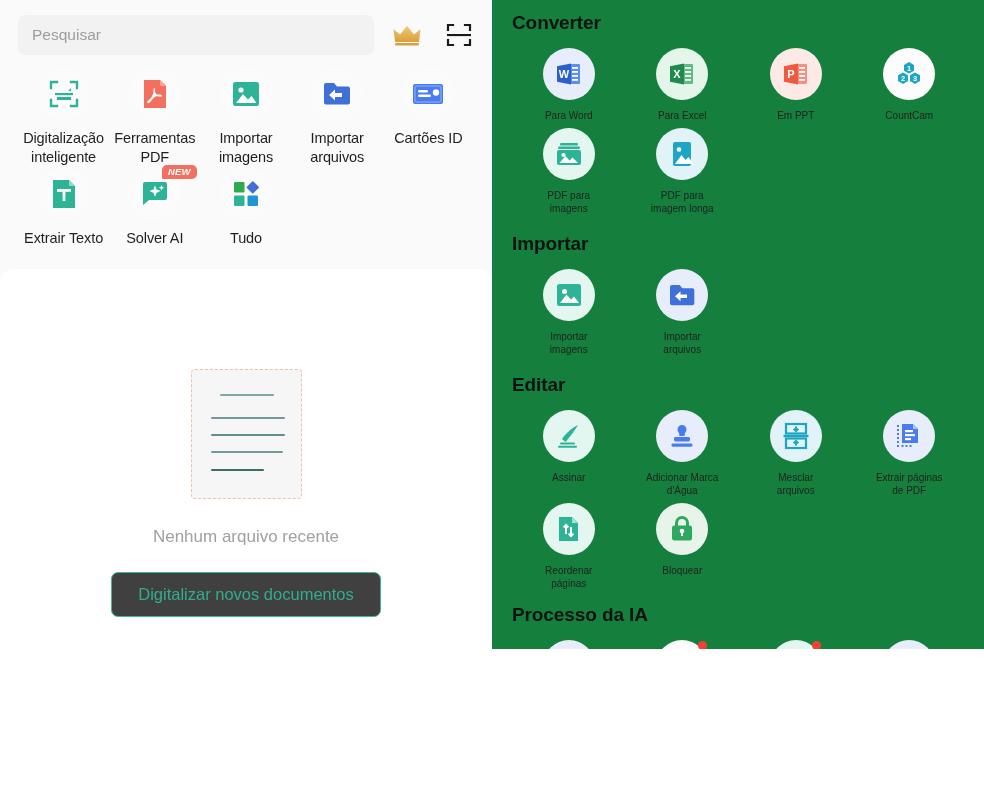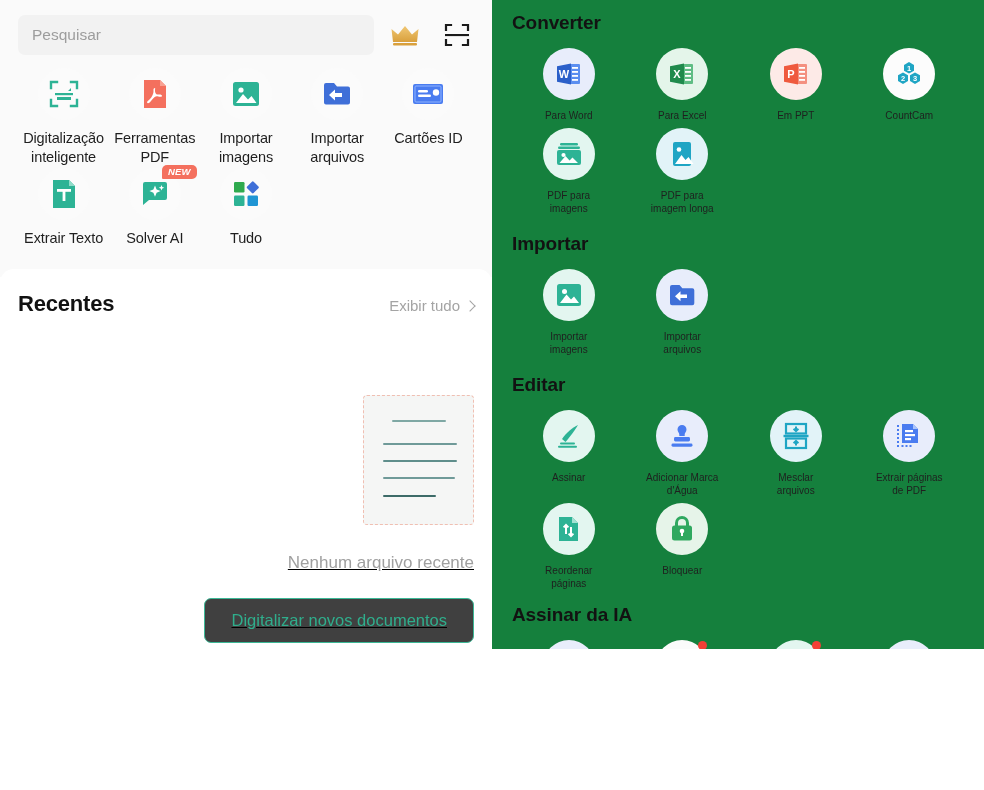--- a/index.html
+++ b/index.html
@@ -12,21 +12,21 @@
   .app { position: relative; width: 984px; height: 790px; display: flex; }
 
   
   .left-col { width: 492px; height: 790px; position: relative; background:#ffffff; }
 
   .top-panel {
     background: #fafafa;
     padding: 14px 18px 26px 18px;
     height: 277px;
   }
-  .search-row { display: flex; align-items: center; gap: 0; height: 42px; }
+  .search-row { display: flex; align-items: center; gap: 0; height: 42px; justify-content: space-between; }
   .search-box {
     flex: 0 0 356px;
     height: 40px;
     background: #f2f2f2;
     border-radius: 7px;
     display: flex;
     align-items: center;
     padding: 0 14px;
   }
   .search-box input {
@@ -65,21 +65,21 @@
     margin-top: -8px;
     padding: 22px 18px 0 18px;
     height: 521px;
     position: relative;
   }
   .recent-head { display: flex; align-items: baseline; justify-content: space-between; }
   .recent-title { font-size: 22px; font-weight: bold; color: #121212; letter-spacing: -0.2px; }
   .recent-all { font-size: 15px; color: #a4a4a4; display: flex; align-items: center; gap: 6px; cursor: pointer; }
   .chev { display:inline-block; width: 8px; height: 8px; border-right: 1.6px solid #a4a4a4; border-top: 1.6px solid #a4a4a4; transform: rotate(45deg); position: relative; top:0px; }
 
-  .empty-wrap { display: flex; flex-direction: column; align-items: flex-end; margin-top: 78px; text-decoration: underline; }
+  .empty-wrap { display: flex; flex-direction: column; align-items: center; margin-top: 78px; }
   .empty-doc {
     width: 111px; height: 130px;
     border: 1.6px dashed #f0bfb2;
     border-radius: 4px;
     background: #f5f6f5;
     position: relative;
   }
   .empty-doc .ln { position: absolute; height: 2px; border-radius: 2px; }
   .empty-text { margin-top: 28px; font-size: 17px; color: #a0a0a0; }
   .scan-btn {
@@ -252,27 +252,20 @@
               <rect x="16.2" y="2.7" width="9.2" height="9.2" rx="1.2" fill="#3f6fd8" transform="rotate(45 20.8 7.3)"></rect>
             </svg>
           </div>
           <div class="tile-label">Tudo</div>
         </div>
 
       </div>
     </div>
 
     <div class="recent-panel">
-      <div class="recent-head">
-        <div class="recent-title">Recentes</div>
-        <div class="recent-all">
-          <span>Exibir tudo</span>
-          <span class="chev"></span>
-        </div>
-      </div>
 
       <div class="empty-wrap">
         <div class="empty-doc">
           <div class="ln" style="left:28px; top:24px; width:54px; background:#7fa8a4;"></div>
           <div class="ln" style="left:19px; top:47px; width:74px; background:#6f9a98;"></div>
           <div class="ln" style="left:19px; top:64px; width:74px; background:#5f8e8b;"></div>
           <div class="ln" style="left:19px; top:81px; width:72px; background:#6f9a98;"></div>
           <div class="ln" style="left:19px; top:99px; width:53px; background:#3d6b68;"></div>
         </div>
         <div class="empty-text">Nenhum arquivo recente</div>
@@ -489,21 +482,21 @@
               <rect x="12" y="16" width="2" height="5" fill="#fff"></rect>
             </svg>
           </div>
           <div class="r-label">Bloquear</div>
         </div>
 
       </div>
     </div>
 
     <div class="sec">
-      <div class="sec-title">Assinar da IA</div>
+      <div class="sec-title">Processo da IA</div>
       <div class="sec-grid">
 
         <div class="r-tile">
           <div class="r-circle" style="background:#e8edfb">
             <svg width="28" height="26" viewBox="0 0 28 26">
               <rect x="2" y="4" width="24" height="18" rx="2" fill="#4a7cf0"></rect>
               <path d="M3 6 l11 8 l11 -8" fill="none" stroke="#fff" stroke-width="2.2"></path>
               <path d="M5 3 L24 22" stroke="#2b5fc9" stroke-width="2.6"></path>
             </svg>
           </div>

